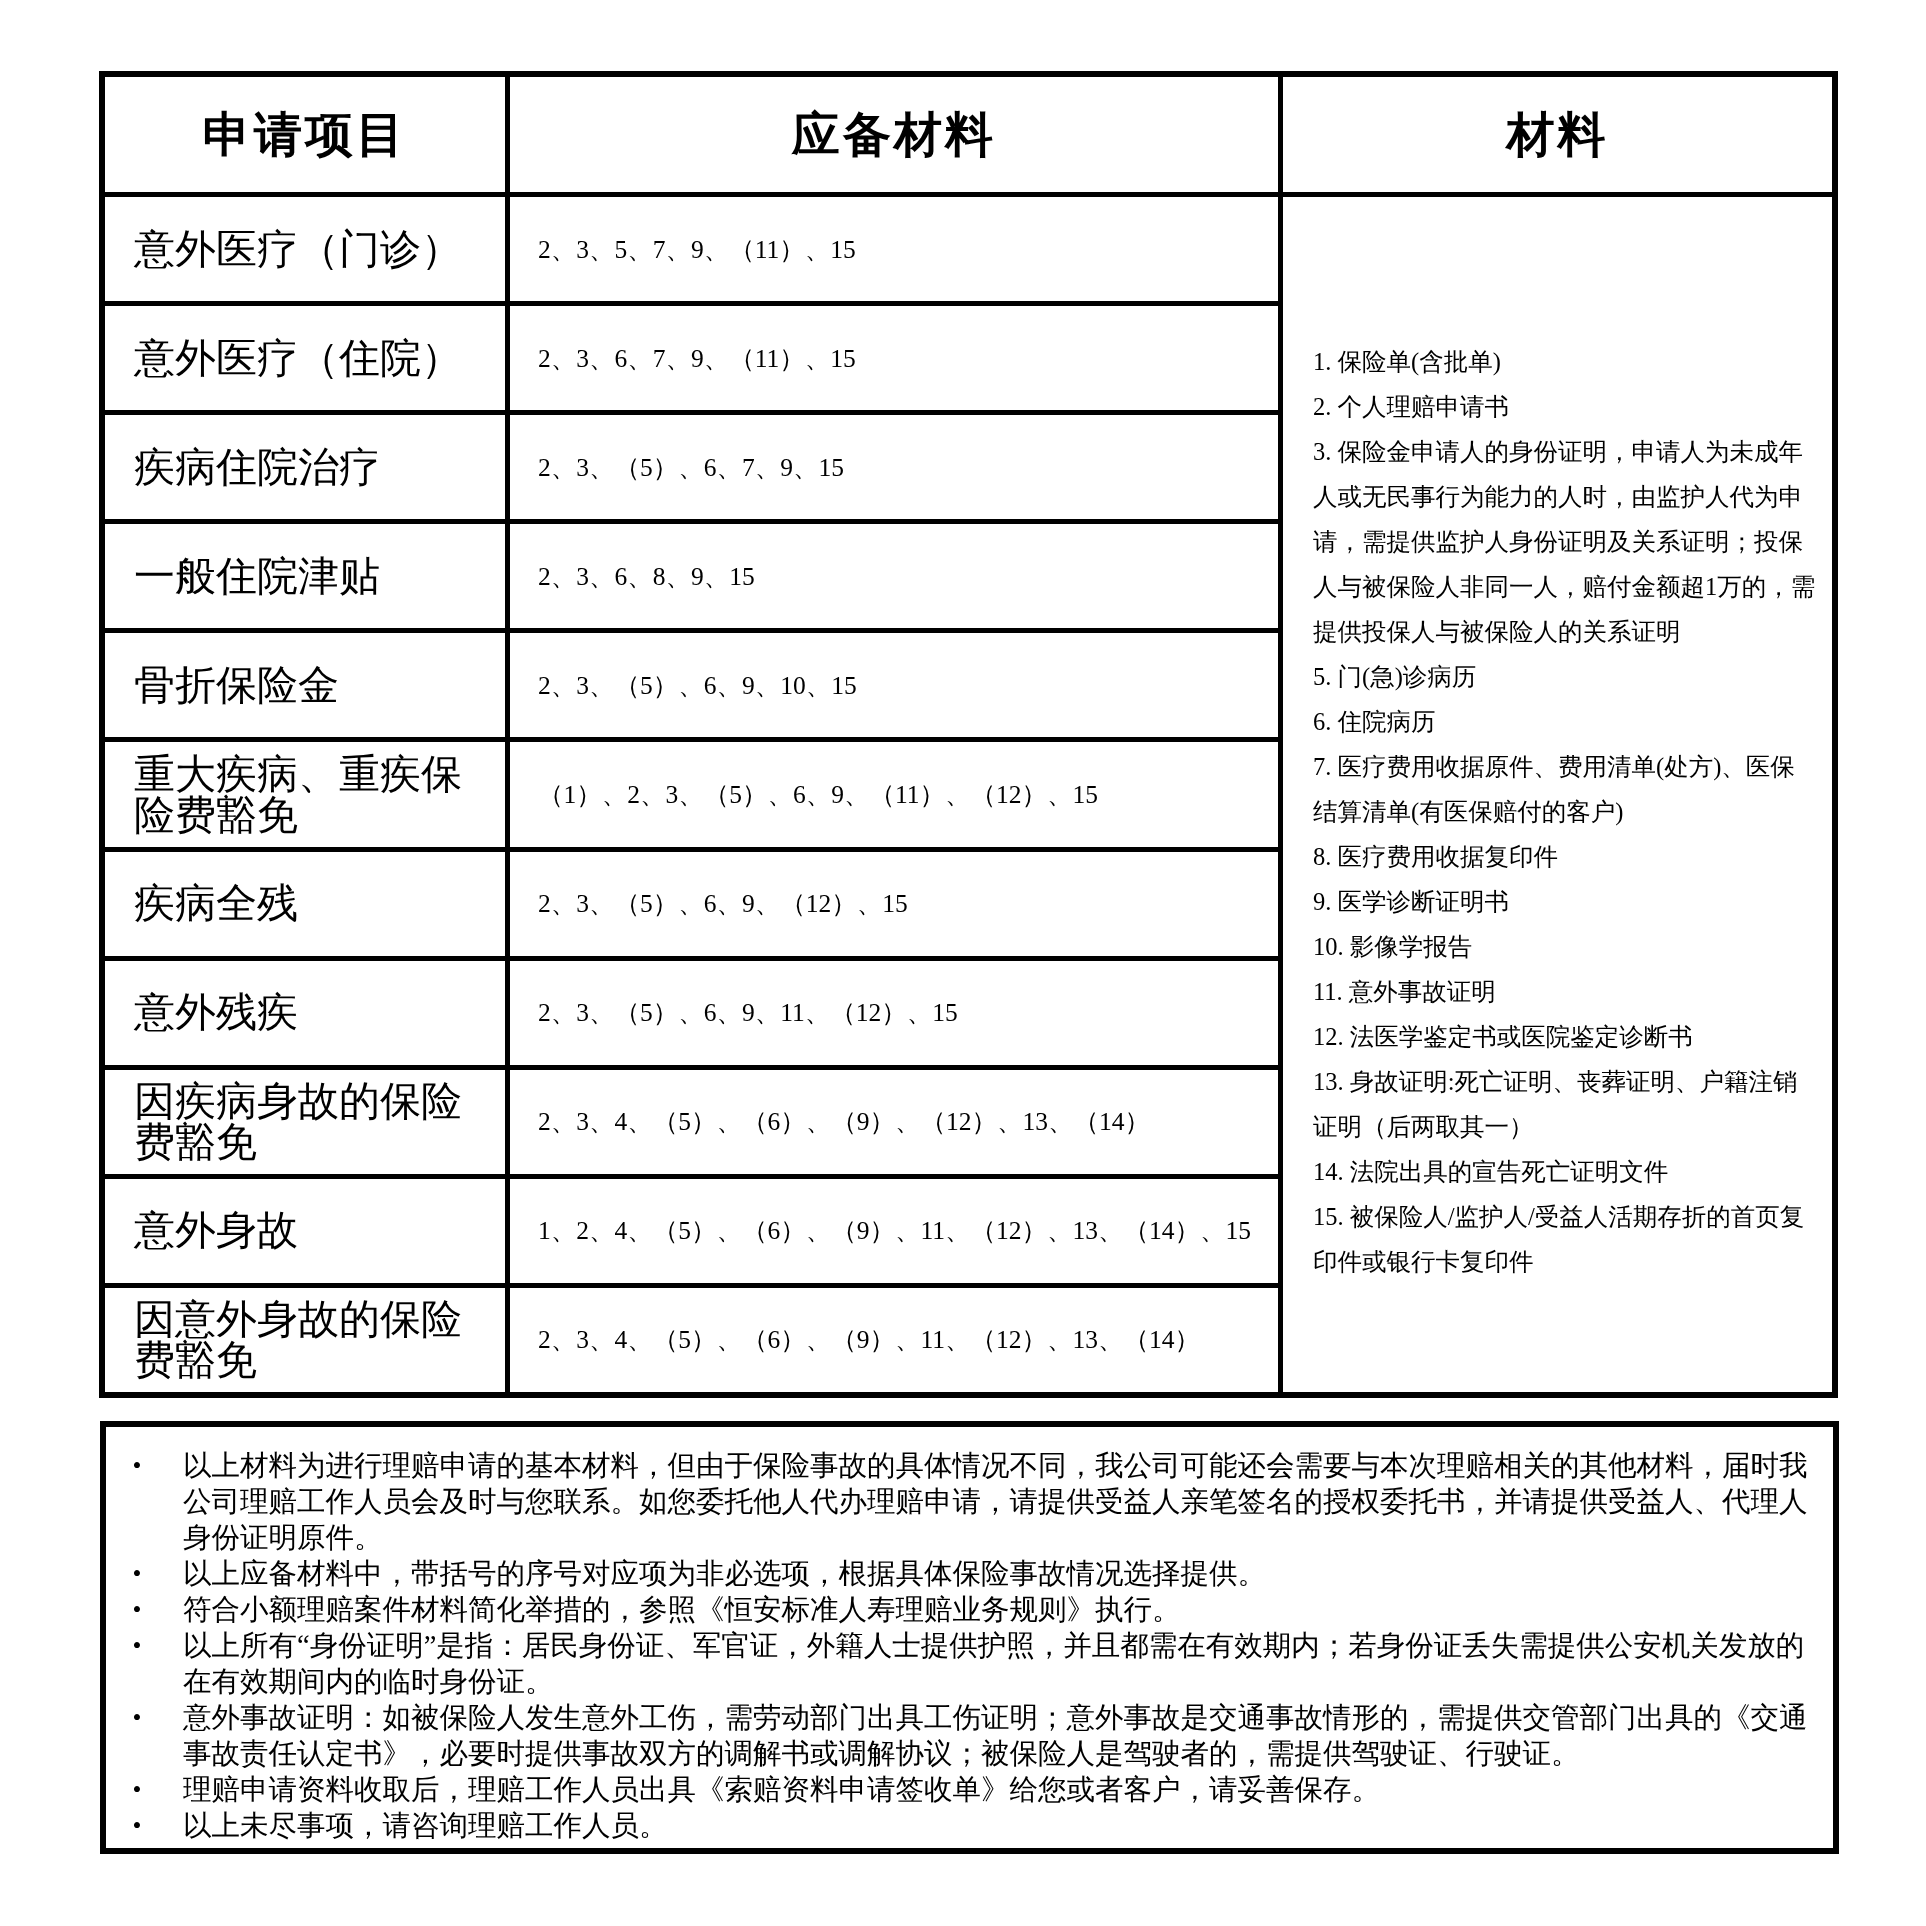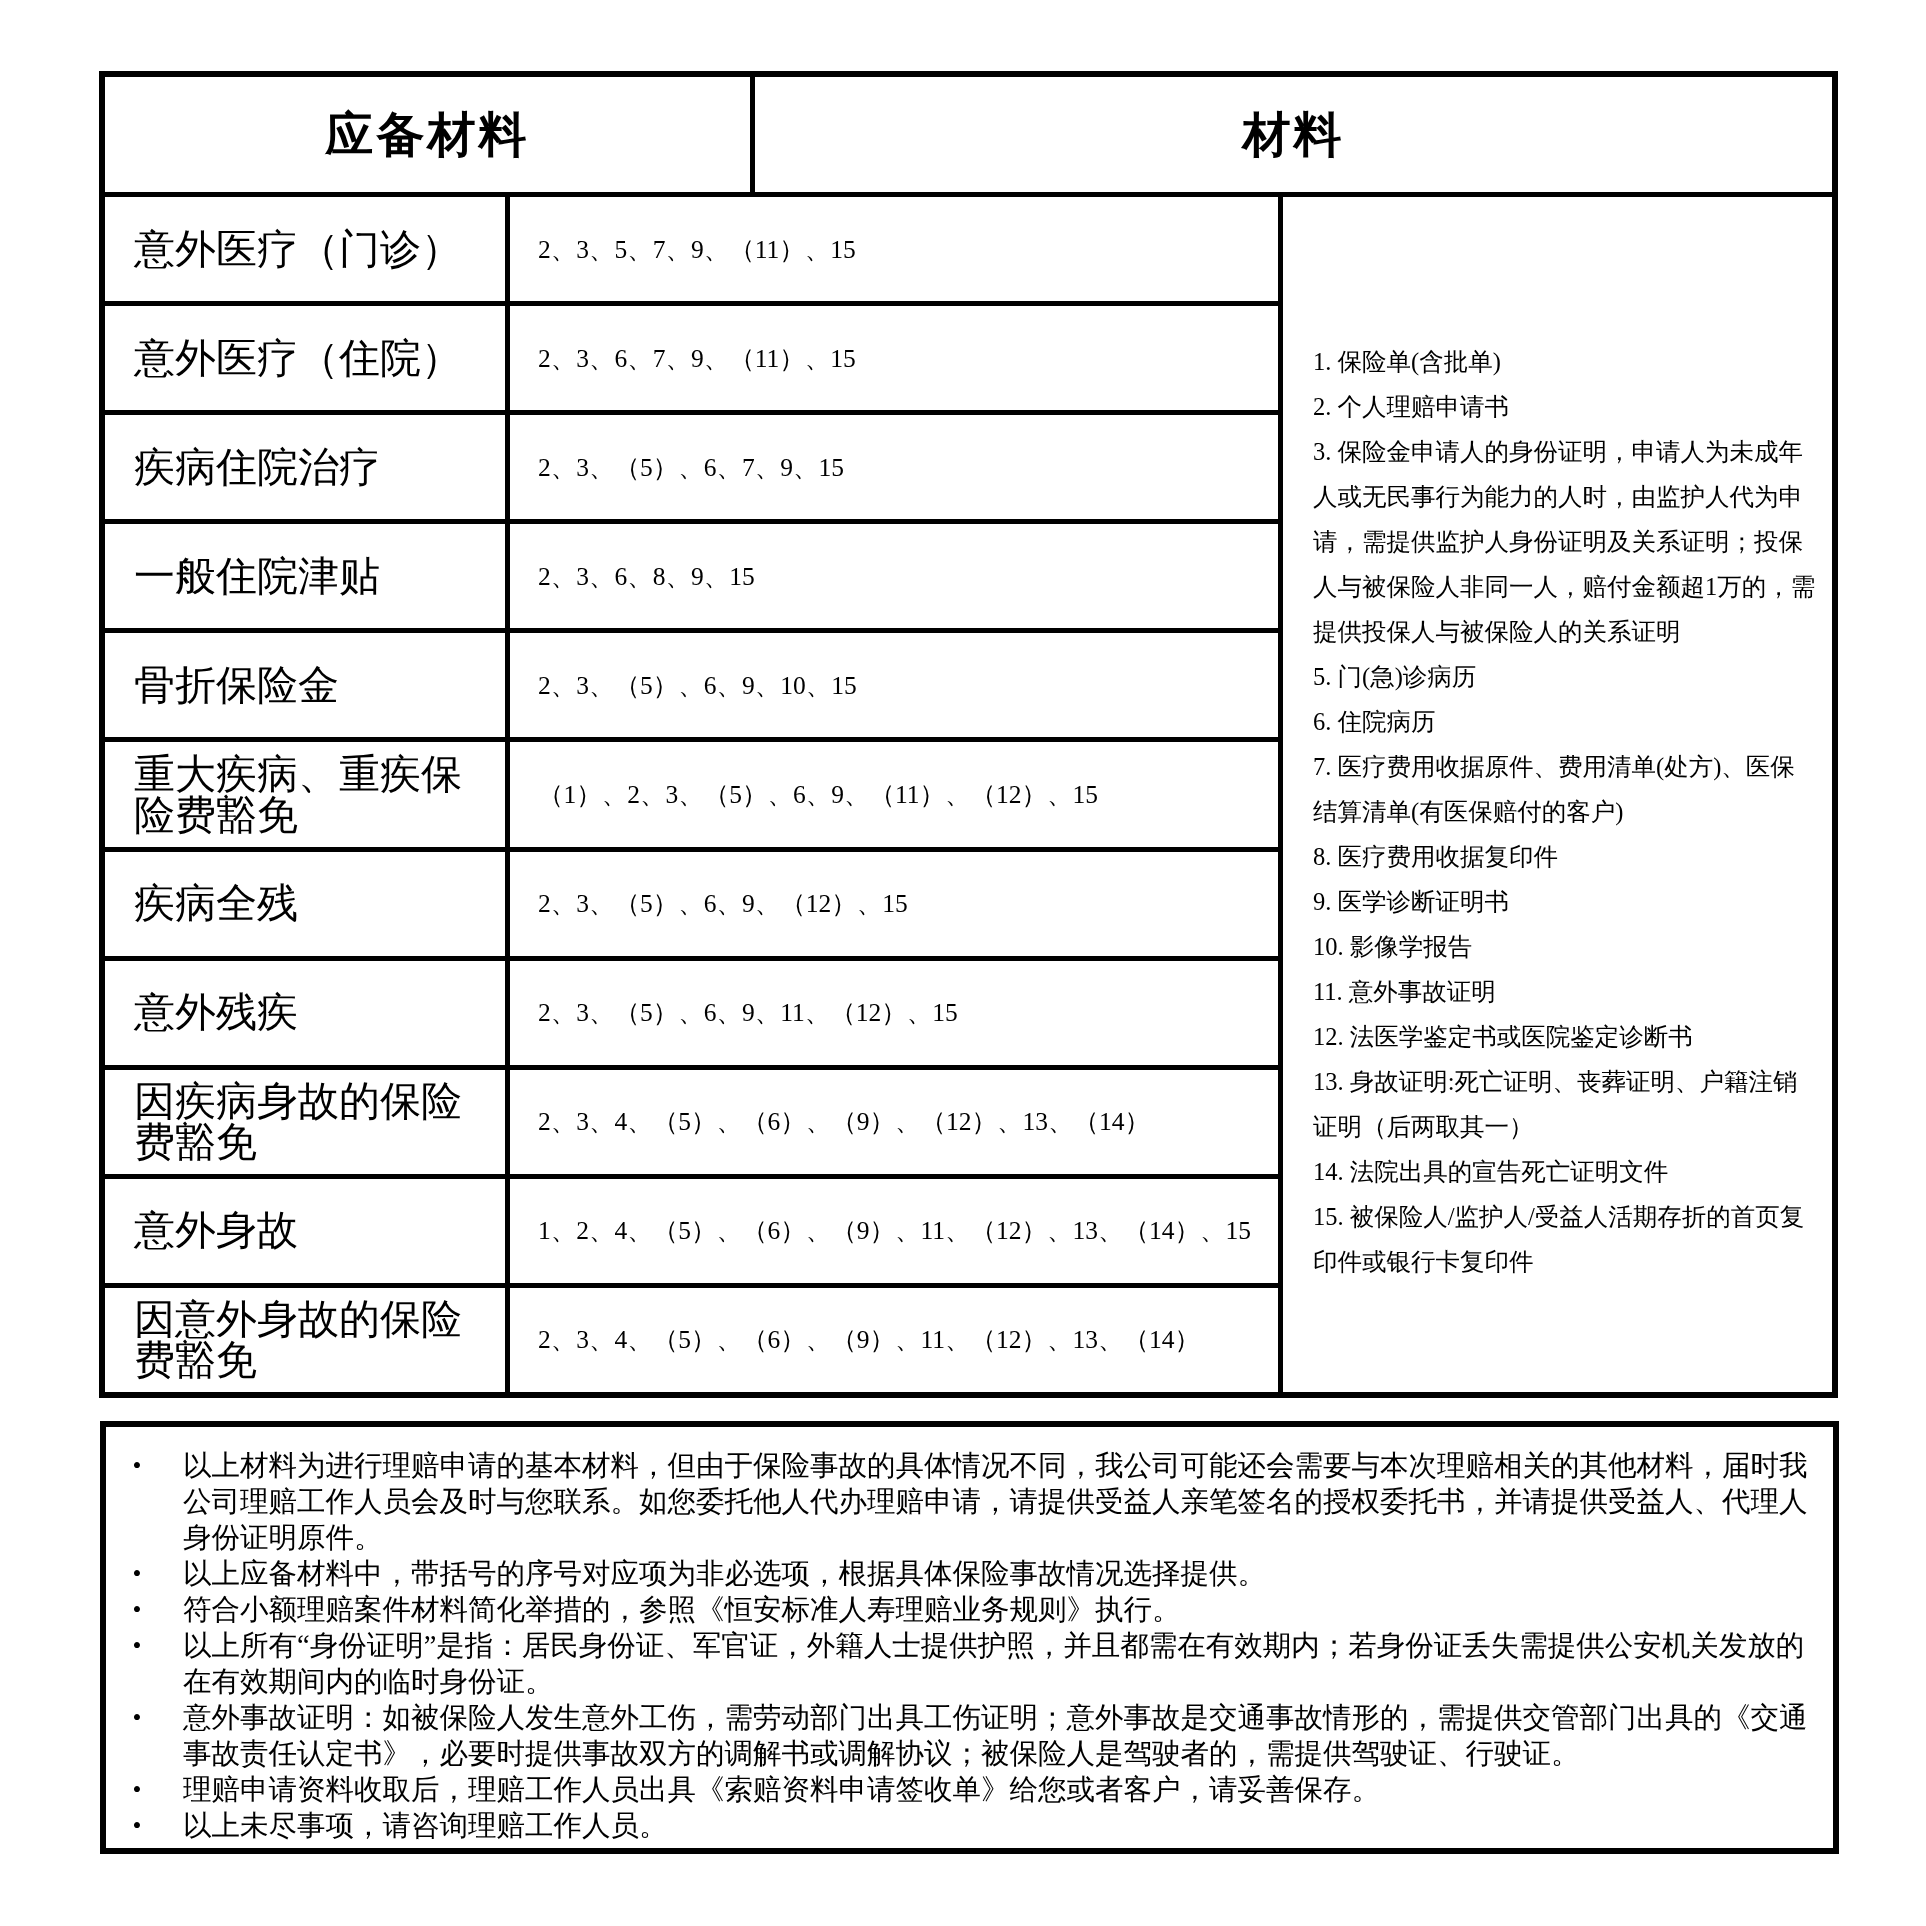--- a/index.html
+++ b/index.html
@@ -33,21 +33,21 @@
   }
   .th {
     display: flex;
     align-items: center;
     justify-content: center;
     font-size: 48px;
     font-weight: bold;
     letter-spacing: 3.1px;
   }
   .th1 { width: 405px;  border-right: 5.1px solid #000; }
-  .th2 { width: 650px; border-right: 5.1px solid #000; }
+  .th2 { width: 773px; border-right: 5.1px solid #000; }
   .th3 { flex: 1; }
 
   .tbody {
     display: flex;
     height: calc(100% - 120px);
   }
   .rows-left {
     width: 1178px;
     border-right: 5.1px solid #000;
     display: flex;
@@ -118,20 +118,21 @@
     line-height: 36px;
   }
 </style>
 </head>
 <body>
 
 <div class="page">
 
   <div class="claim-table">
     <div class="thead">
+      <div class="th th1">申请项目</div>
       <div class="th th2">应备材料</div>
       <div class="th th3">材料</div>
     </div>
 
     <div class="tbody">
       <div class="rows-left">
 
           <div class="row">
             <div class="cell cell-item">
               <span>意外医疗（门诊）</span>

